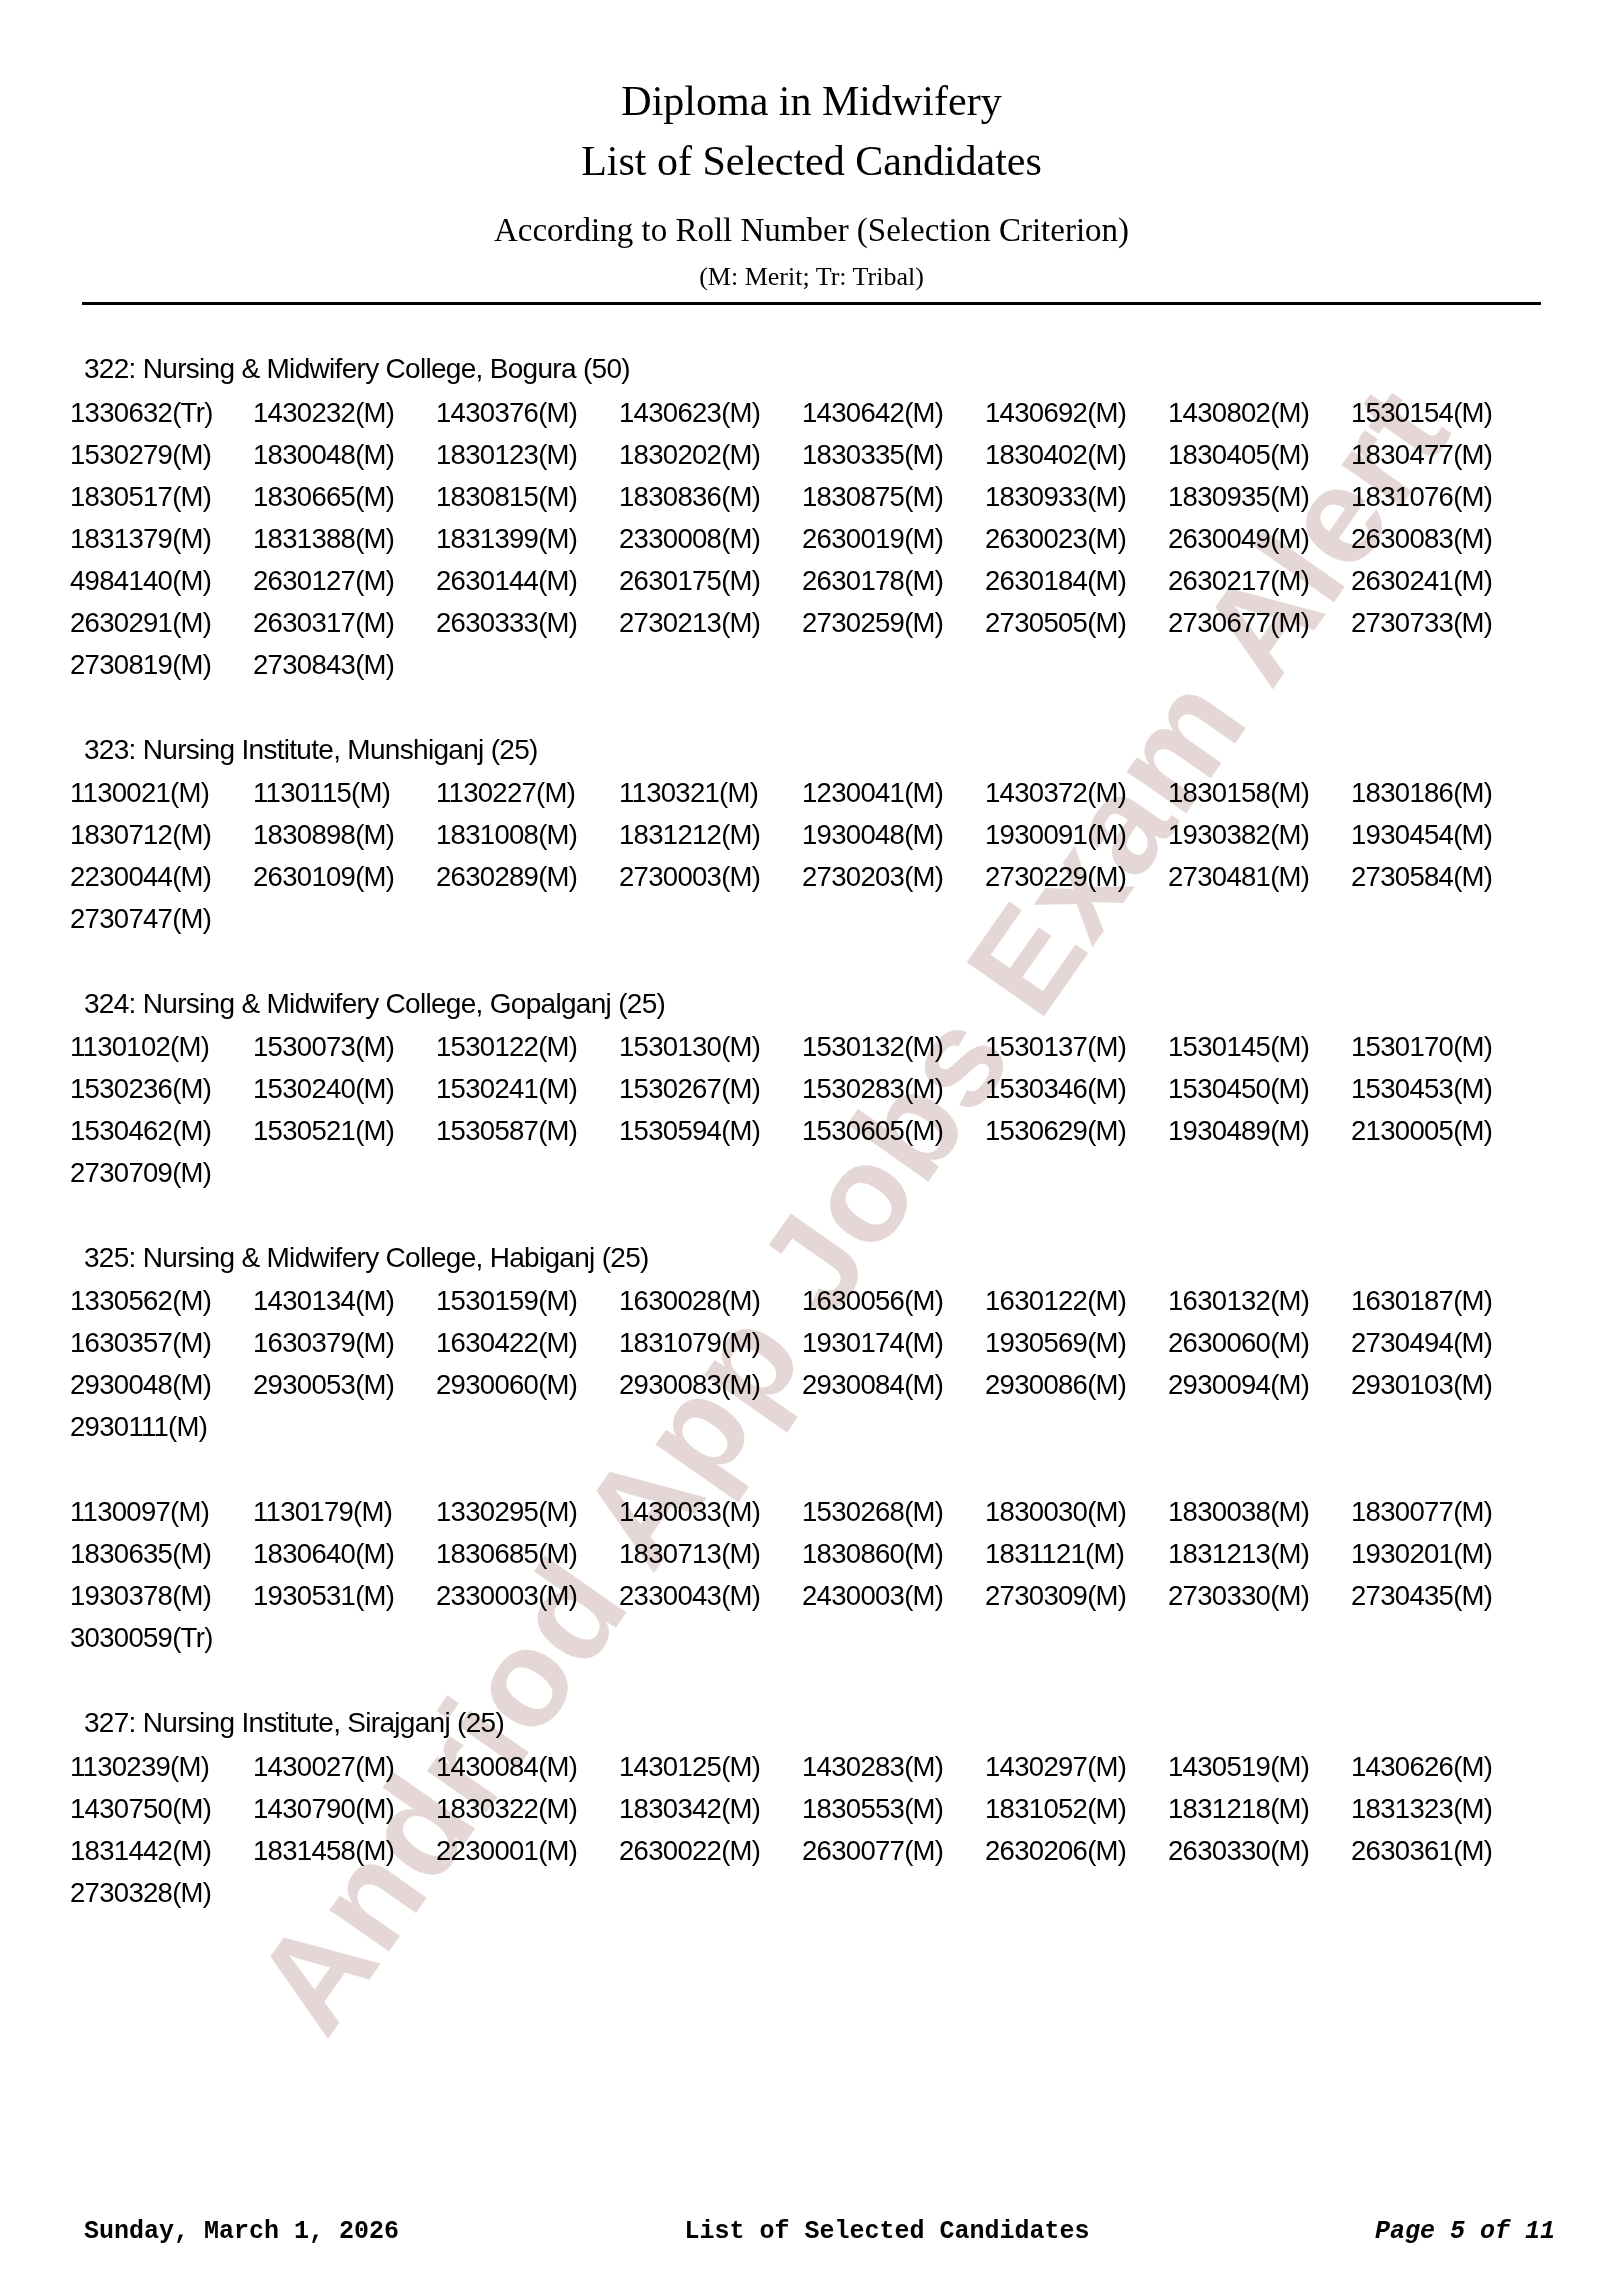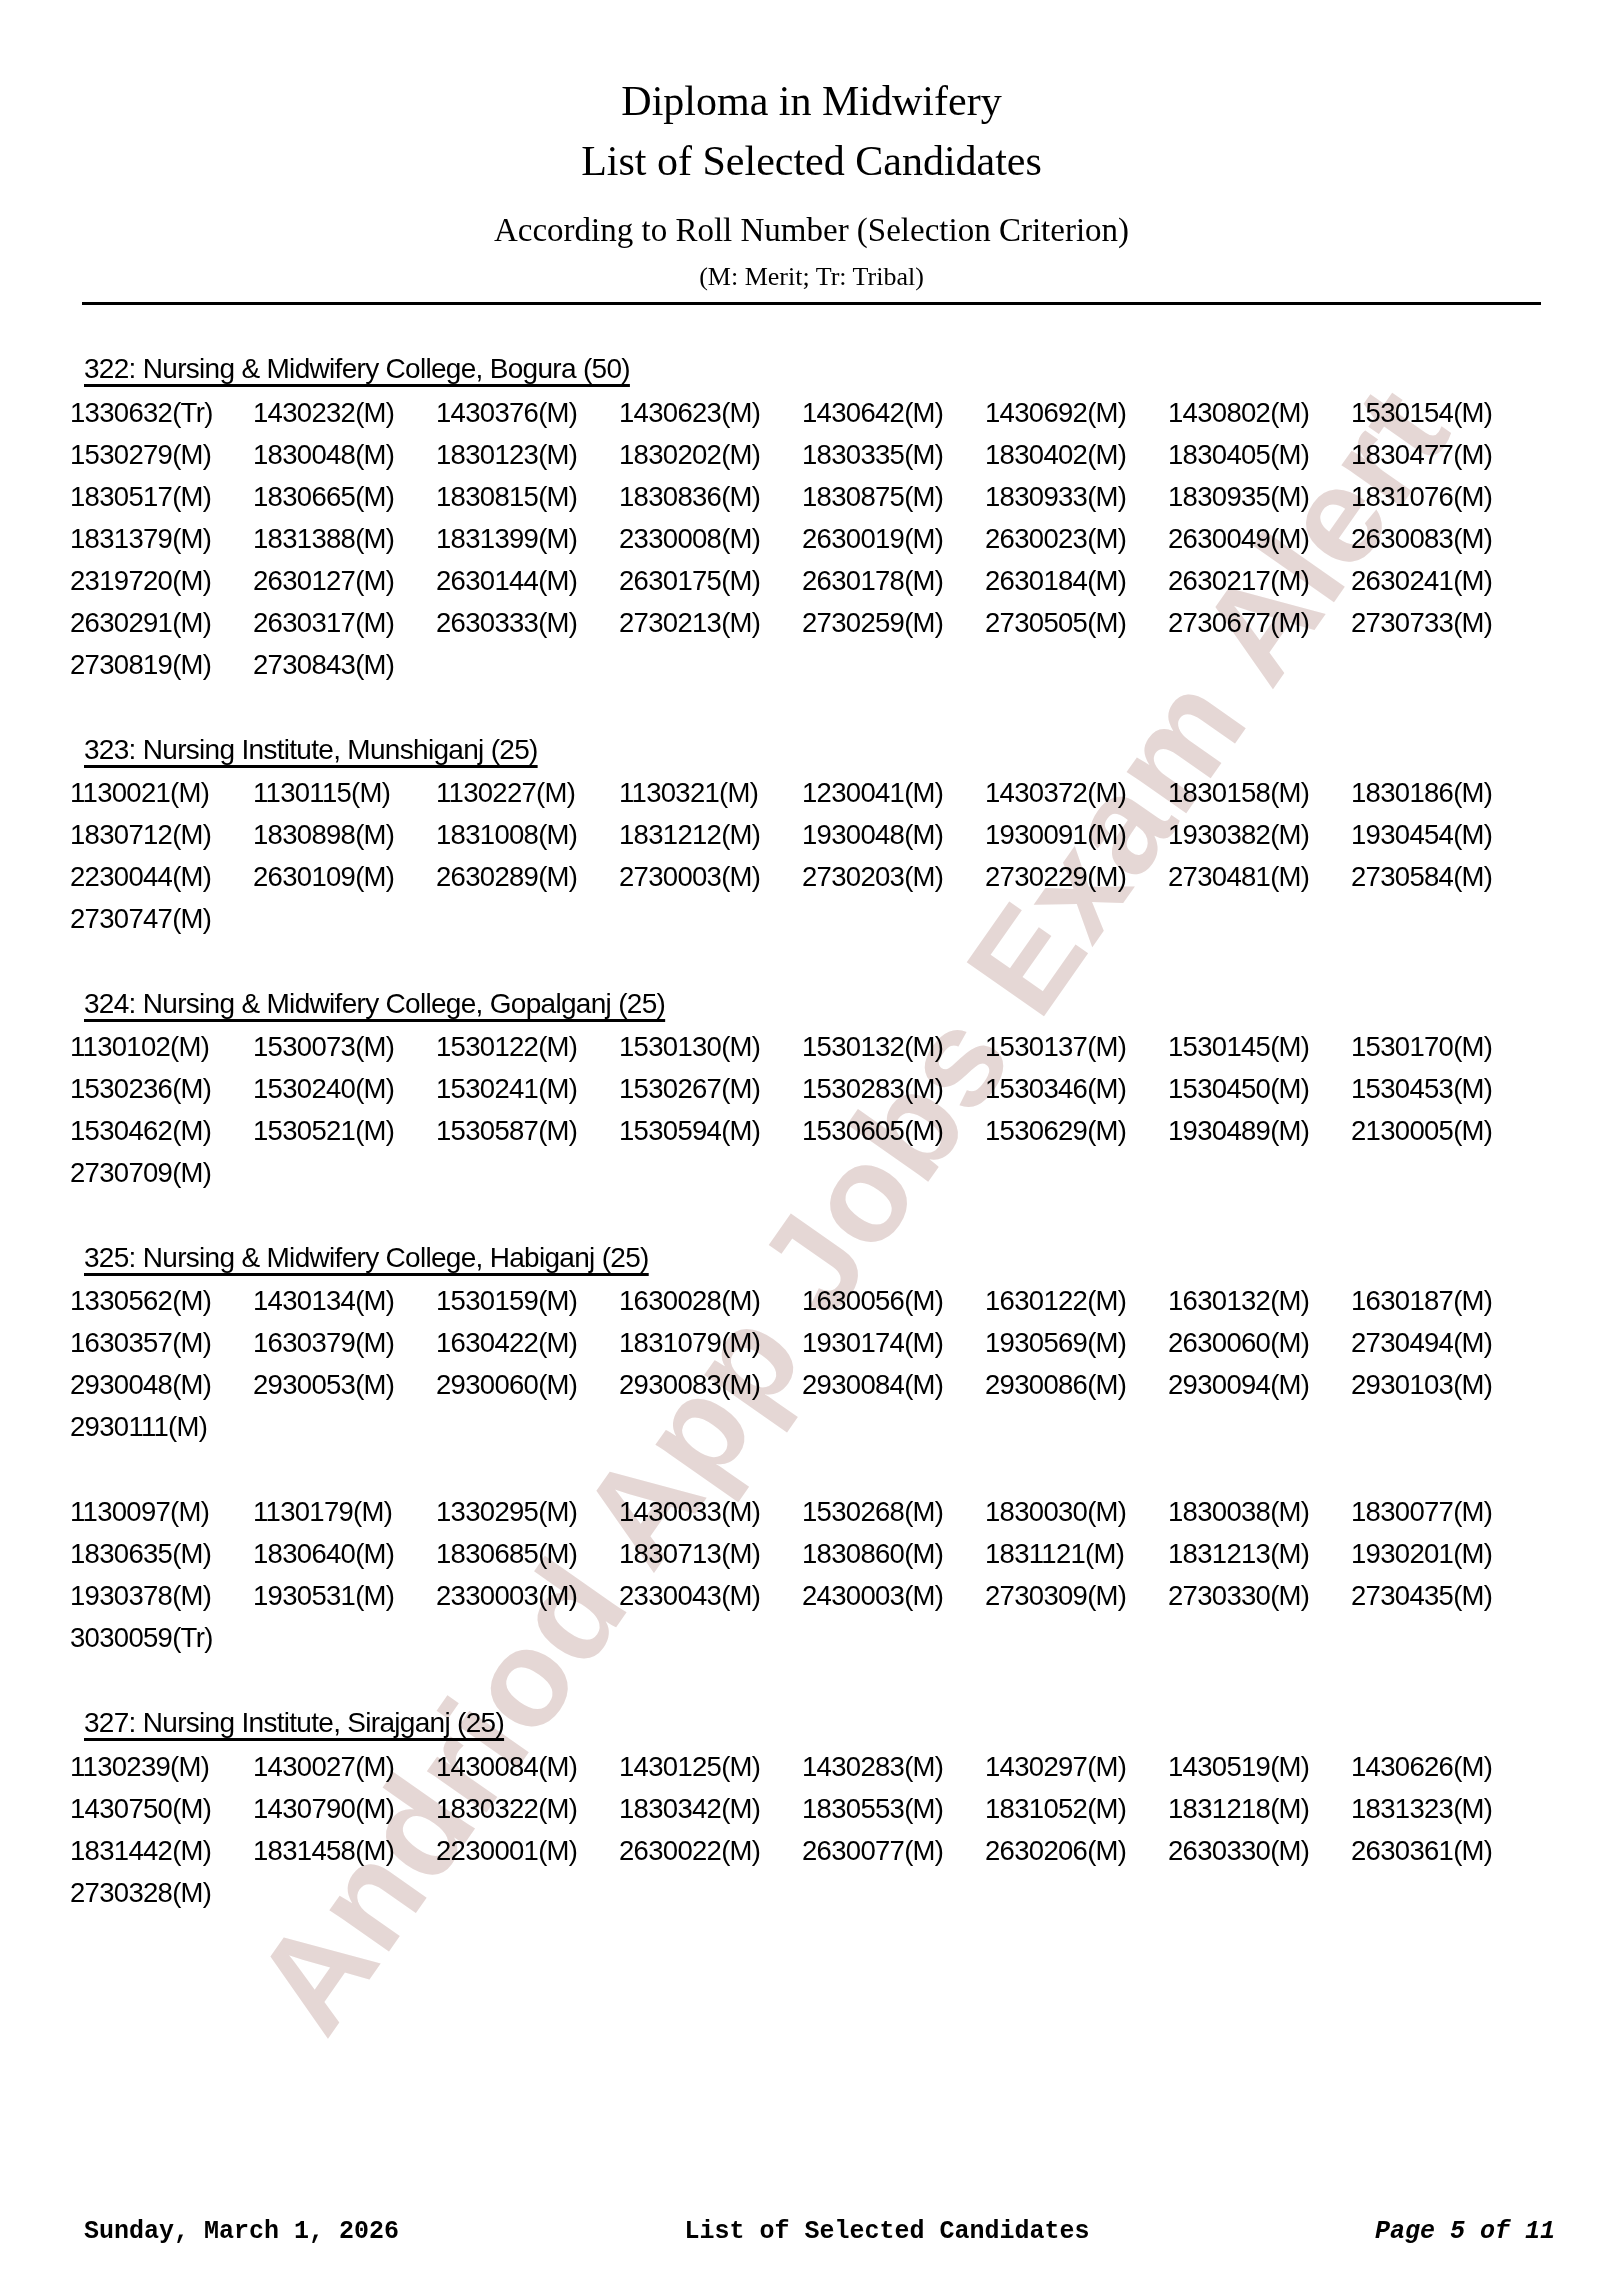--- a/index.html
+++ b/index.html
@@ -41,21 +41,20 @@
     margin: 9.2px 82px 0 82px;
     border-bottom: 3.9px solid #000;
     height: 0;
   }
   .roll-section { position: relative; z-index: 1; margin-top: 43px; }
   .section-header {
     margin-left: 84px;
     font-size: 28px;
     line-height: 42px;
     letter-spacing: -0.7px;
-    text-decoration: underline;
     text-decoration-thickness: 3.3px;
     text-underline-offset: 5.9px;
   }
   .roll-grid {
     display: grid;
     grid-template-columns: repeat(8, 183px);
     margin-left: 70px;
     margin-top: 1.3px;
   }
   .roll {
@@ -123,21 +122,21 @@
           <span class="roll">1830935(M)</span>
           <span class="roll">1831076(M)</span>
           <span class="roll">1831379(M)</span>
           <span class="roll">1831388(M)</span>
           <span class="roll">1831399(M)</span>
           <span class="roll">2330008(M)</span>
           <span class="roll">2630019(M)</span>
           <span class="roll">2630023(M)</span>
           <span class="roll">2630049(M)</span>
           <span class="roll">2630083(M)</span>
-          <span class="roll">2319720(M)</span>
+          <span class="roll">4984140(M)</span>
           <span class="roll">2630127(M)</span>
           <span class="roll">2630144(M)</span>
           <span class="roll">2630175(M)</span>
           <span class="roll">2630178(M)</span>
           <span class="roll">2630184(M)</span>
           <span class="roll">2630217(M)</span>
           <span class="roll">2630241(M)</span>
           <span class="roll">2630291(M)</span>
           <span class="roll">2630317(M)</span>
           <span class="roll">2630333(M)</span>

